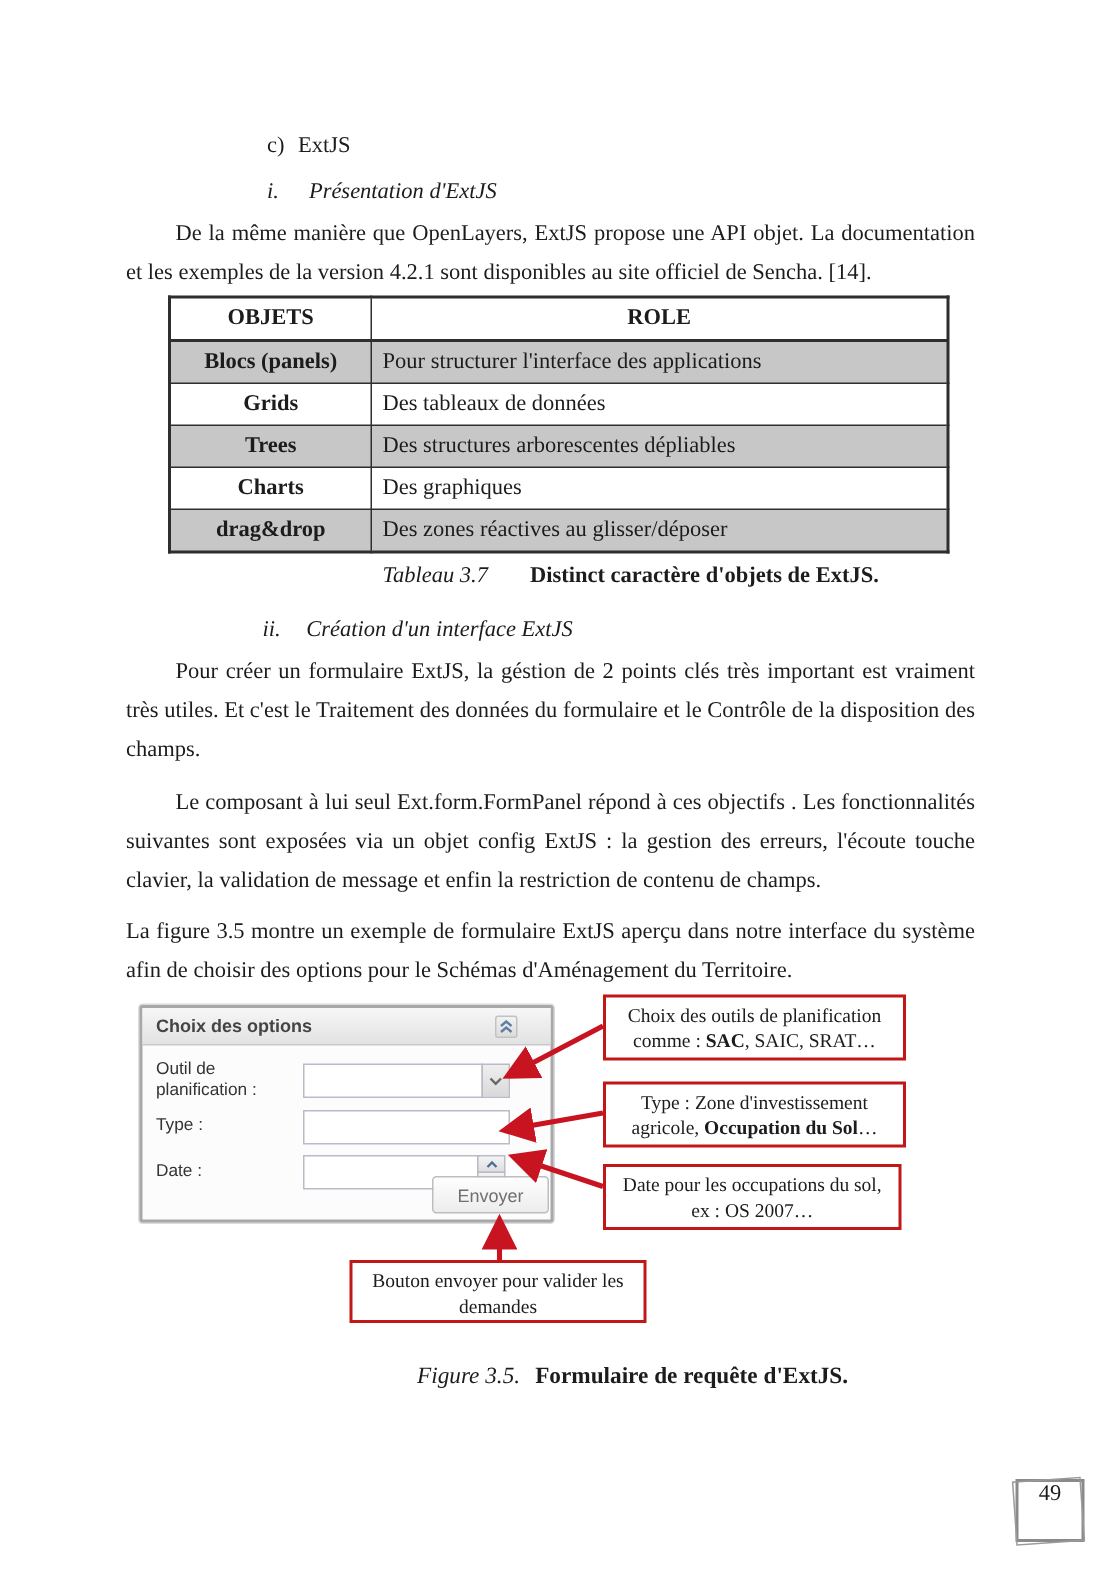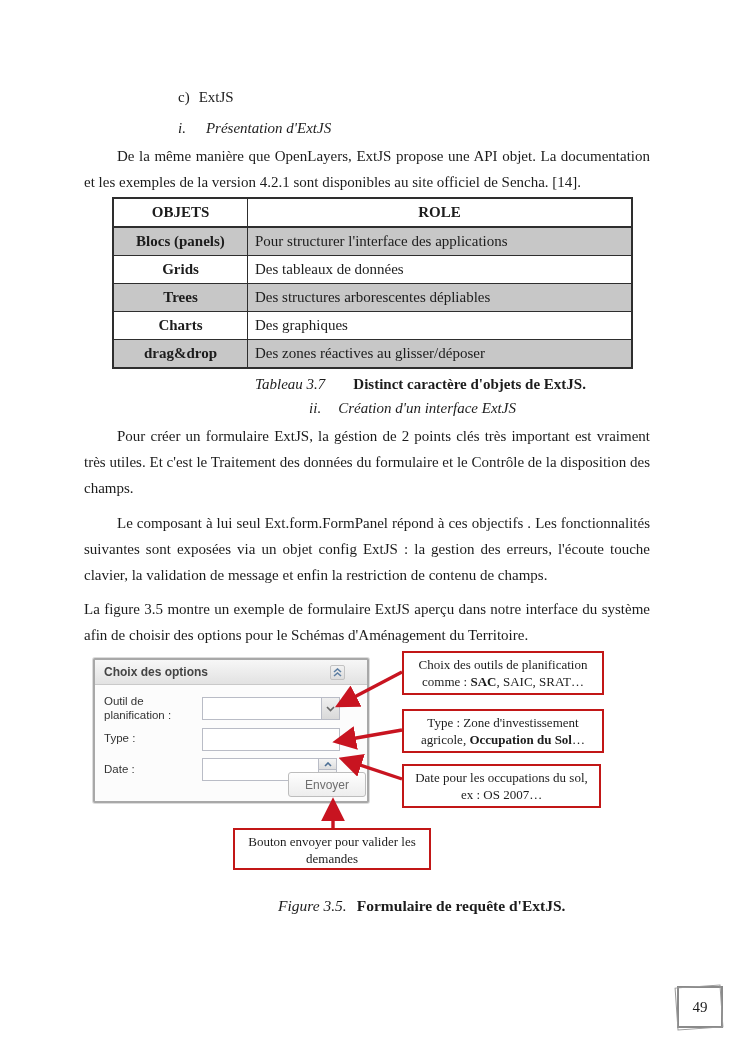--- a/index.html
+++ b/index.html
@@ -8,21 +8,21 @@
     background:#ffffff; color:#1c1c1c;
     font-family:"Liberation Serif", serif; font-size:15px;
   }
   .content { position:absolute; left:84px; top:86px; width:566px; }
 
   
   .h-c { margin-left:94px; height:22px; line-height:22px; display:flex; gap:9px; }
   .h-c .under { }
   .h-sub { margin-left:94px; margin-top:7px; height:26px; line-height:26px;
            display:flex; gap:20px; font-style:italic; }
-  .h-sub.two { margin-left:91px; margin-top:0; gap:17px;justify-content:center; }
+  .h-sub.two { margin-left:91px; margin-top:12px; gap:17px; }
 
   
   p.body { margin:0; line-height:26px; text-align:justify; }
   p.ind { text-indent:33px; }
   p.mt2{margin-top:2px;} p.mt8{margin-top:8px;} p.mt9{margin-top:9px;}
   .it { font-style:italic; }
 
   
   table.objets {
     margin:2px 0 0 28px; width:521px; border-collapse:collapse;
@@ -95,21 +95,21 @@
   .co2 { left:318px; top:61px;  width:202px; }
   .co3 { left:318px; top:116px; width:199px; }
   .co4 { left:149px; top:180px; width:198px; height:42px;text-align:center; }
   .callout b { font-weight:bold; }
 
   .fig-caption { margin:22px 0 0 194px; height:24px; line-height:24px; display:flex; gap:10px; font-size:15.5px; }
 
   
   .pagebox {
     position:absolute; left:677px; top:986px; width:46px; height:42px;
-    border:2px solid #8a8a8a; background:#fff; display:flex; align-items:center;
+    border:2px solid #8a8a8a; background:#fff; display:flex; align-items:flex-start;
     justify-content:center; box-sizing:border-box;
   }
   .pagebox::before {
     content:""; position:absolute; left:-3px; top:-2px; right:-1px; bottom:-3px;
     border:1px solid #9a9a9a; transform:rotate(-4deg); pointer-events:none;
   }
 </style>
 </head>
 <body>
 

